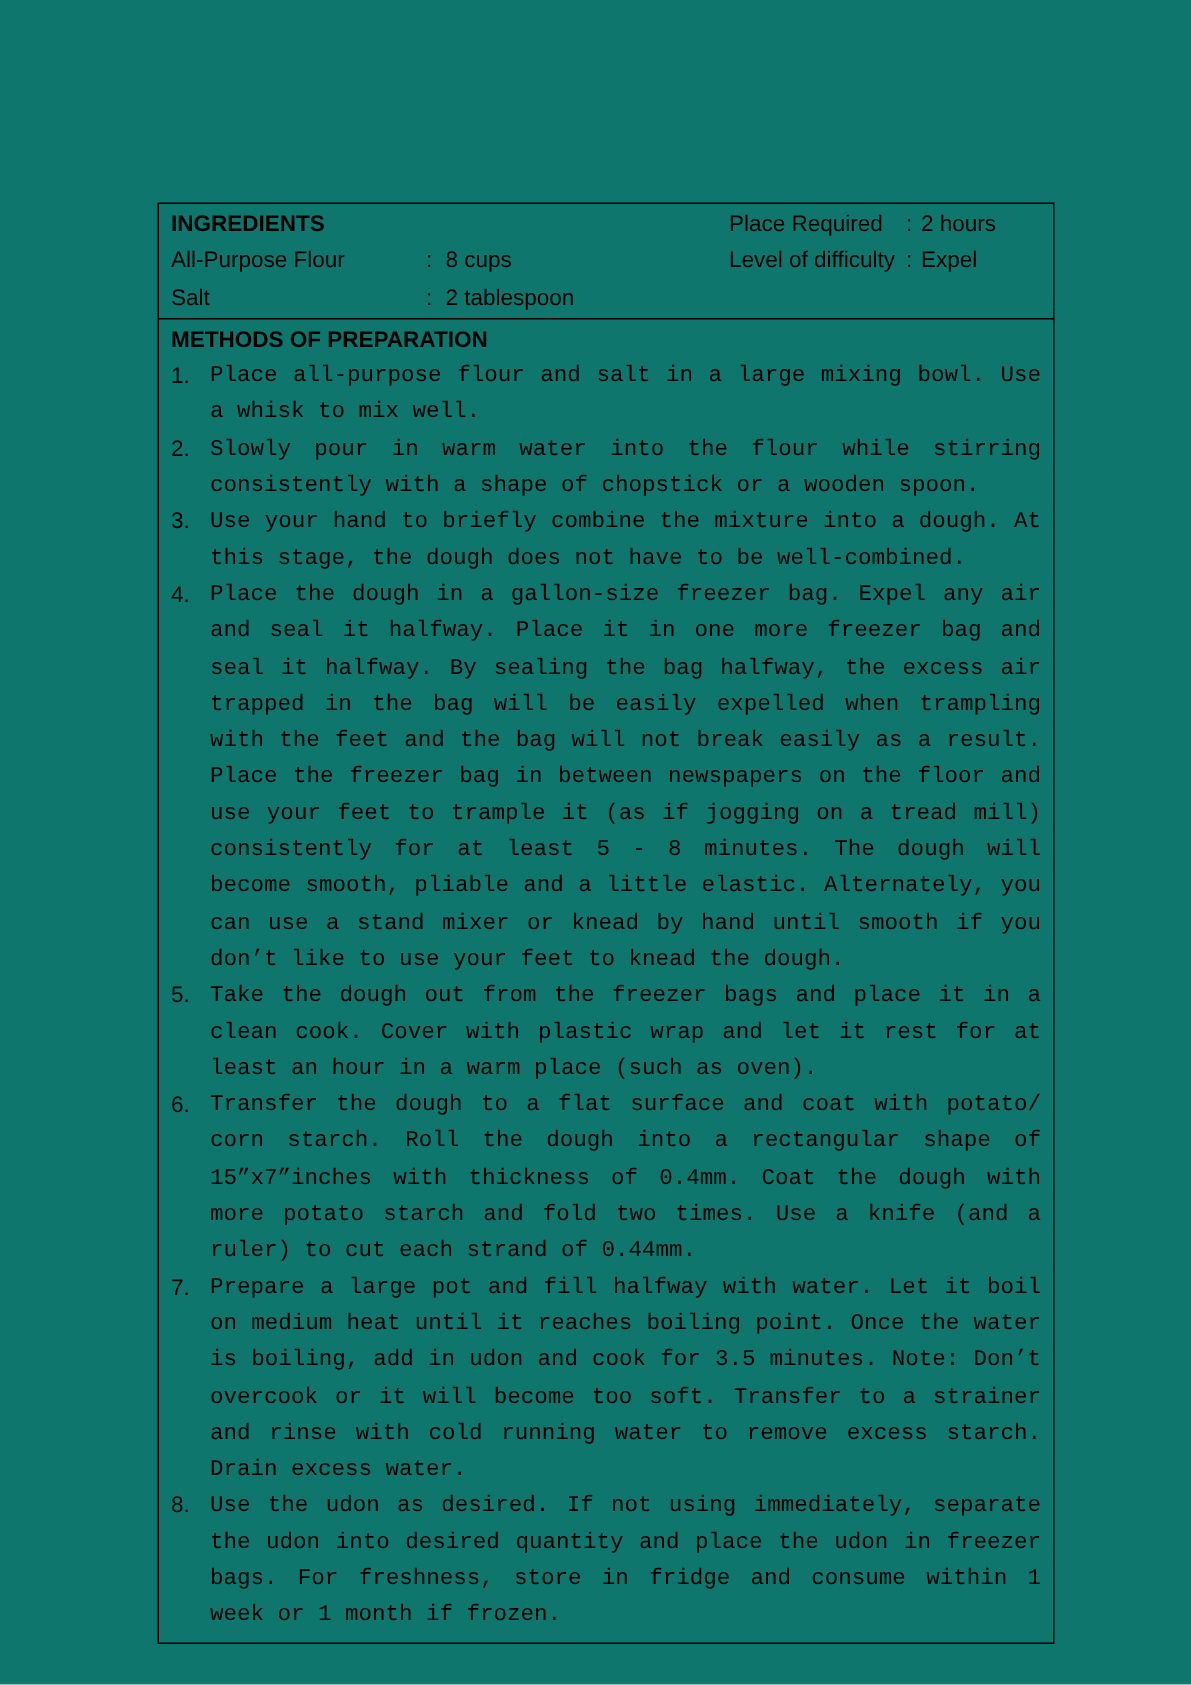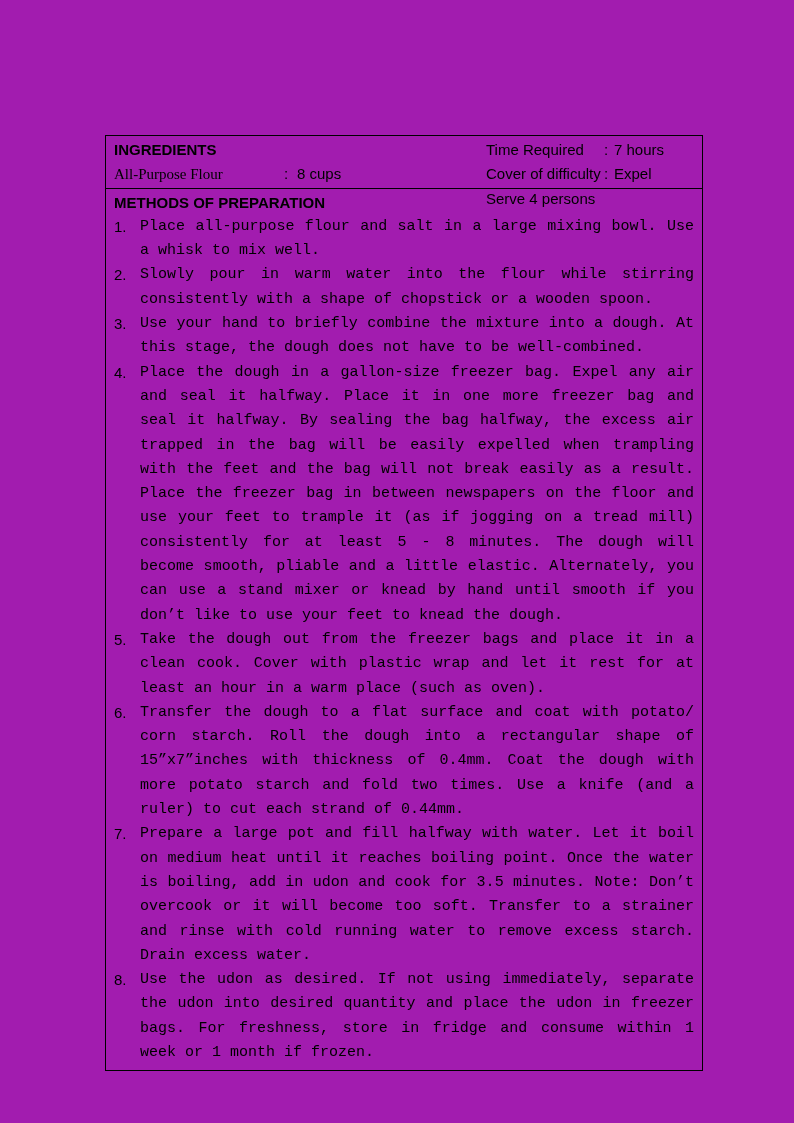--- a/index.html
+++ b/index.html
@@ -4,21 +4,21 @@
 <style>
   html, body {
     margin: 0;
     padding: 0;
     background: #ffffff;
   }
   .page {
     position: relative;
     width: 794px;
     height: 1123px;
-    background: #a21caf;
+    background: #0f766e;
     font-family: "Liberation Sans", sans-serif;
     color: #000000;
   }
   .doc-table {
     position: absolute;
     left: 105px;
     top: 135px;
     width: 598px;
     box-sizing: border-box;
     border: 1.5px solid #000000;
@@ -35,21 +35,20 @@
     border-top: 1.5px solid #000000;
     padding: 2px 8px 5px 8px;
   }
   .section-title {
     font-weight: bold;
   }
   .ing-row { white-space: nowrap; }
   .ing-label {
     display: inline-block;
     width: 170px;
-    font-family: Liberation Serif, serif;
   }
   .ing-sep {
     display: inline-block;
     width: 13px;
   }
   .meta-block {
     position: absolute;
     left: 380px;
     top: 2px;
   }
@@ -79,30 +78,30 @@
 
 <div class="page">
   <div class="doc-table">
 
     <div class="ingredients-row">
       <div class="section-title">INGREDIENTS</div>
 
       <div class="ing-row">
         <span class="ing-label">All-Purpose Flour</span><span class="ing-sep">:</span><span class="ing-value">8 cups</span>
       </div>
+      <div class="ing-row">
+        <span class="ing-label">Salt</span><span class="ing-sep">:</span><span class="ing-value">2 tablespoon</span>
+      </div>
 
       <div class="meta-block">
         <div class="meta-row">
-          <span class="meta-label">Time Required</span><span class="meta-sep">:</span><span class="meta-value">7 hours</span>
+          <span class="meta-label">Place Required</span><span class="meta-sep">:</span><span class="meta-value">2 hours</span>
         </div>
         <div class="meta-row">
-          <span class="meta-label">Cover of difficulty</span><span class="meta-sep">:</span><span class="meta-value">Expel</span>
-        </div>
-        <div class="meta-row">
-          <span class="meta-label">Serve 4 persons</span><span class="meta-sep"></span><span class="meta-value"></span>
+          <span class="meta-label">Level of difficulty</span><span class="meta-sep">:</span><span class="meta-value">Expel</span>
         </div>
       </div>
     </div>
 
     <div class="methods-row">
       <div class="section-title">METHODS OF PREPARATION</div>
 
       <div class="step">
         <span class="step-num">1.</span>
         <span class="step-text">Place all-purpose flour and salt in a large mixing bowl. Use a whisk to mix well.</span>

